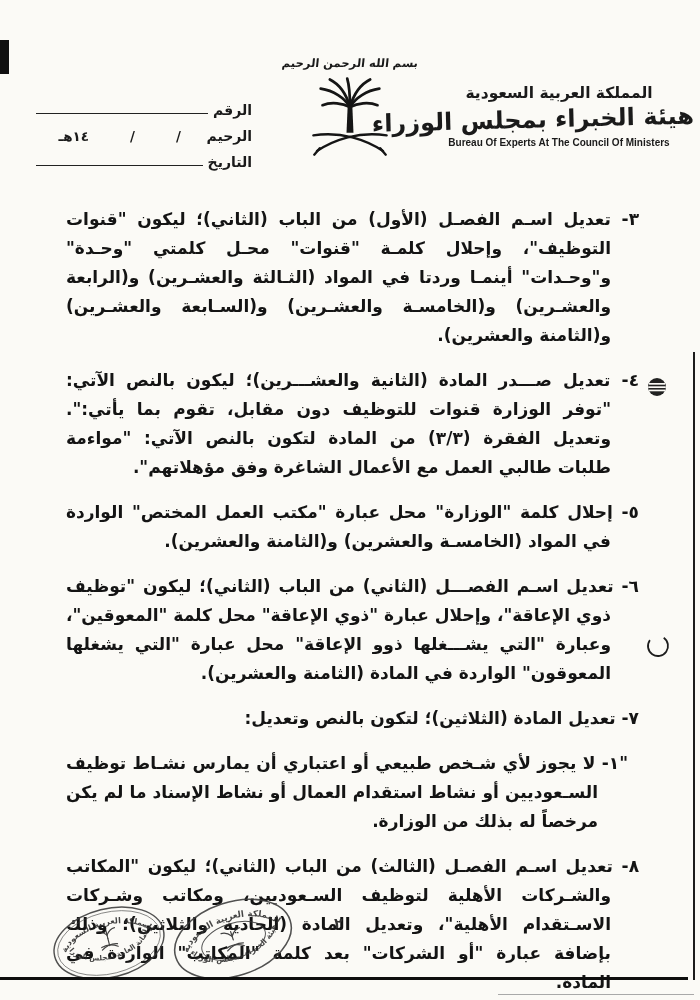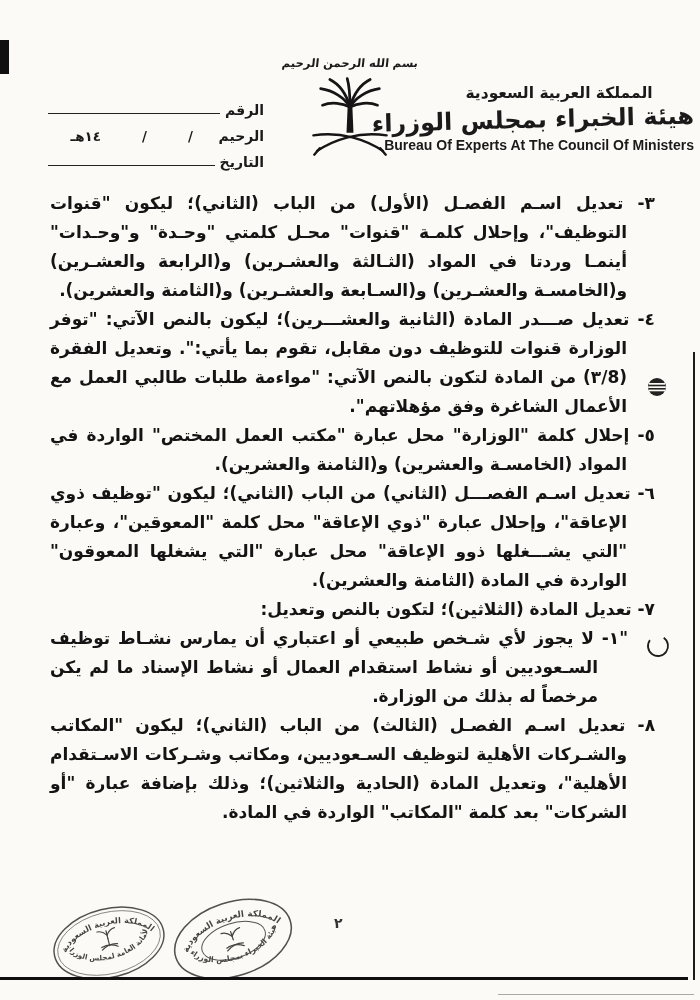--- a/index.html
+++ b/index.html
@@ -2,38 +2,38 @@
 <html lang="ar"><head>
 <meta charset="utf-8">
 <style>
   html,body{margin:0;padding:0;background:#e8e8e8;}
   .page{
     position:relative;width:700px;height:1000px;margin:0 auto;
     background:#fbfaf6;overflow:hidden;color:#1a1a1a;
     font-family:"DejaVu Sans",sans-serif;
   }
   
-  .fields{position:absolute;left:48px;top:92px;width:216px;direction:rtl;}
+  .fields{position:absolute;left:36px;top:92px;width:216px;direction:rtl;}
   .frow{display:flex;align-items:flex-end;gap:5px;height:26px;font-size:14px;font-weight:bold;}
   .flabel{white-space:nowrap;}
   .fline{flex:1;border-bottom:1.6px solid #222;transform:translateY(-4px);}
   .date-val{flex:1;display:flex;justify-content:space-around;align-items:flex-end;font-size:13.5px;font-weight:bold;padding-left:2px;}
   .center-block{position:absolute;left:280px;top:56px;width:140px;text-align:center;}
   .bismillah{font-size:11.5px;font-weight:bold;transform:skewX(-6deg);white-space:nowrap;}
   .emblem{display:block;margin:4px auto 0;}
   .brand{position:absolute;right:6px;top:84px;width:270px;text-align:center;direction:rtl;}
   .kingdom{font-size:15.5px;font-weight:bold;letter-spacing:1.5px;white-space:nowrap;}
   .callig{font-size:24px;font-weight:bold;margin-top:3px;white-space:nowrap;transform:rotate(-1.5deg);}
-  .bureau-en{font-size:14px;font-weight:bold;margin-top:4px;font-family:"Liberation Sans",sans-serif;white-space:nowrap;}
+  .bureau-en{font-size:10px;font-weight:bold;margin-top:4px;font-family:"Liberation Sans",sans-serif;white-space:nowrap;}
   
   .doc-body{
     position:absolute;top:189px;right:45px;left:50px;direction:rtl;
     font-size:17px;line-height:29px;font-weight:bold;text-align:justify;color:#141414;
   }
-  .p{margin:0;}
+  .p{margin:16px;}
   .p.item{padding-right:28px;text-indent:-28px;}
   .p.sub{margin-right:27px;padding-right:30px;text-indent:-30px;}
   .p.subplain{margin-right:27px;text-indent:22px;}
   
   .vline{position:absolute;left:693px;top:352px;width:2px;height:628px;background:#1c1c1c;}
   .punch{position:absolute;left:646px;top:376px;}
   .crescent{position:absolute;left:644px;top:632px;}
   .edge-artifact{position:absolute;left:0;top:40px;width:9px;height:34px;background:#101010;}
   
   .thick-line{position:absolute;left:0;top:977px;width:688px;height:3px;background:#0e0e0e;}
@@ -92,21 +92,21 @@
   </div>
 
   <div class="brand">
     <div class="kingdom">المملكة العربية السعودية</div>
     <div class="callig">هيئة الخبراء بمجلس الوزراء</div>
     <div class="bureau-en">Bureau Of Experts At The Council Of Ministers</div>
   </div>
 
   <main class="doc-body">
     <p class="p item"><span>٣-</span> <span>تعديل اسـم الفصـل (الأول) من الباب (الثاني)؛ ليكون "قنوات التوظيف"، وإحلال كلمـة "قنوات" محـل كلمتي "وحـدة" و"وحـدات" أينمـا وردتا في المواد (الثـالثة والعشـرين) و(الرابعة والعشـرين) و(الخامسـة والعشـرين) و(السـابعة والعشـرين) و(الثامنة والعشرين).</span></p>
-    <p class="p item"><span>٤-</span> <span>تعديل صـــدر المادة (الثانية والعشـــرين)؛ ليكون بالنص الآتي: "توفر الوزارة قنوات للتوظيف دون مقابل، تقوم بما يأتي:". وتعديل الفقرة (٣/8) من المادة لتكون بالنص الآتي: "مواءمة طلبات طالبي العمل مع الأعمال الشاغرة وفق مؤهلاتهم".</span></p>
+    <p class="p item"><span>٤-</span> <span>تعديل صـــدر المادة (الثانية والعشـــرين)؛ ليكون بالنص الآتي: "توفر الوزارة قنوات للتوظيف دون مقابل، تقوم بما يأتي:". وتعديل الفقرة (٣/٣) من المادة لتكون بالنص الآتي: "مواءمة طلبات طالبي العمل مع الأعمال الشاغرة وفق مؤهلاتهم".</span></p>
     <p class="p item"><span>٥-</span> <span>إحلال كلمة "الوزارة" محل عبارة "مكتب العمل المختص" الواردة في المواد (الخامسـة والعشرين) و(الثامنة والعشرين).</span></p>
     <p class="p item"><span>٦-</span> <span>تعديل اسـم الفصـــل (الثاني) من الباب (الثاني)؛ ليكون "توظيف ذوي الإعاقة"، وإحلال عبارة "ذوي الإعاقة" محل كلمة "المعوقين"، وعبارة "التي يشـــغلها ذوو الإعاقة" محل عبارة "التي يشغلها المعوقون" الواردة في المادة (الثامنة والعشرين).</span></p>
     <p class="p item"><span>٧-</span> <span>تعديل المادة (الثلاثين)؛ لتكون بالنص وتعديل:</span></p>
     <p class="p sub"><span>"١-</span> <span>لا يجوز لأي شـخص طبيعي أو اعتباري أن يمارس نشـاط توظيف السـعوديين أو نشاط استقدام العمال أو نشاط الإسناد ما لم يكن مرخصاً له بذلك من الوزارة.</span></p>
     <p class="p item"><span>٨-</span> <span>تعديل اسـم الفصـل (الثالث) من الباب (الثاني)؛ ليكون "المكاتب والشـركات الأهلية لتوظيف السـعوديين، ومكاتب وشـركات الاسـتقدام الأهلية"، وتعديل المادة (الحادية والثلاثين)؛ وذلك بإضافة عبارة "أو الشركات" بعد كلمة "المكاتب" الواردة في المادة.</span></p>
   </main>
 
   <div class="vline"></div>
   <svg class="punch" width="22" height="22" viewBox="0 0 22 22">
     <circle cx="11" cy="11" r="9" fill="#222"></circle>

